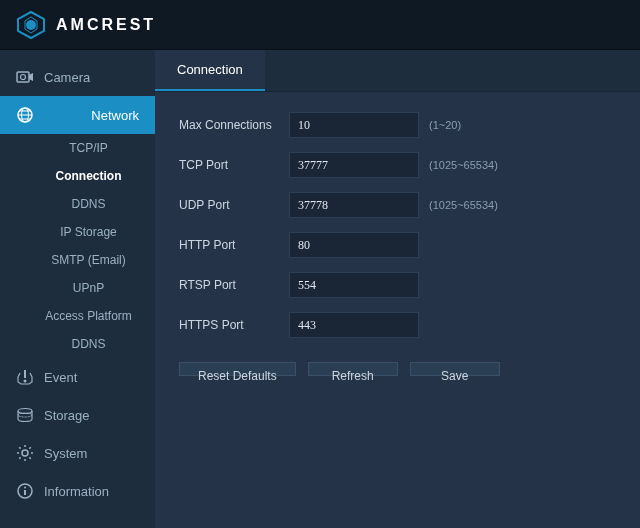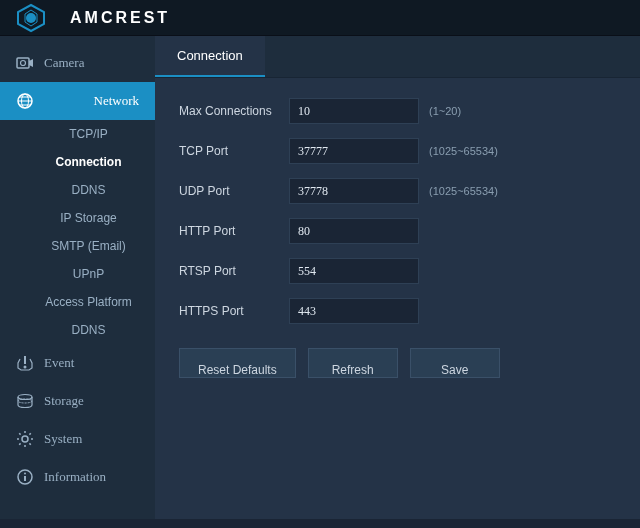--- a/index.html
+++ b/index.html
@@ -9,25 +9,25 @@
       background: #1a2535;
       font-family: Arial, sans-serif;
       font-size: 13px;
       color: #cdd6e0;
       overflow: hidden;
     }
 
     
     .header {
       background: #0f1923;
-      height: 36px;
+      height: 50px;
       display: flex;
       align-items: center;
       padding: 0 16px;
-      gap: 24px;
+      gap: 10px;
       border-bottom: 1px solid #0a0f18;
     }
     .logo-icon {
       width: 30px;
       height: 30px;
     }
     .brand-name {
       color: #ffffff;
       font-size: 16px;
       font-weight: bold;
@@ -47,21 +47,20 @@
       flex-shrink: 0;
       padding-top: 8px;
     }
     .sidebar-item {
       display: flex;
       align-items: center;
       gap: 10px;
       padding: 10px 16px;
       cursor: pointer;
       color: #9ab0c4;
-      font-family: Liberation Serif, serif;
     }
     .sidebar-item.active {
       background: #1b8fc4;
       color: #fff;
       justify-content: space-between;
     }
     .sidebar-item-label {
       font-size: 13px;
     }
     .sidebar-icon {
@@ -143,27 +142,27 @@
       font-size: 11px;
     }
 
     
     .button-row {
       display: flex;
       gap: 12px;
       margin-top: 24px;
     }
     .btn {
-      padding: 14px 18px;
+      padding: 6px 18px;
       font-size: 12px;
       cursor: pointer;
       border: 1px solid #3a5068;
       background: #2a3f54;
       color: #cdd6e0;
-      height: 20px;
+      height: 14px;
       min-width: 90px;
     }
 
     
   </style>
 </head>
 <body>
 
 <div class="header">
   <svg class="logo-icon" viewBox="0 0 30 30">

